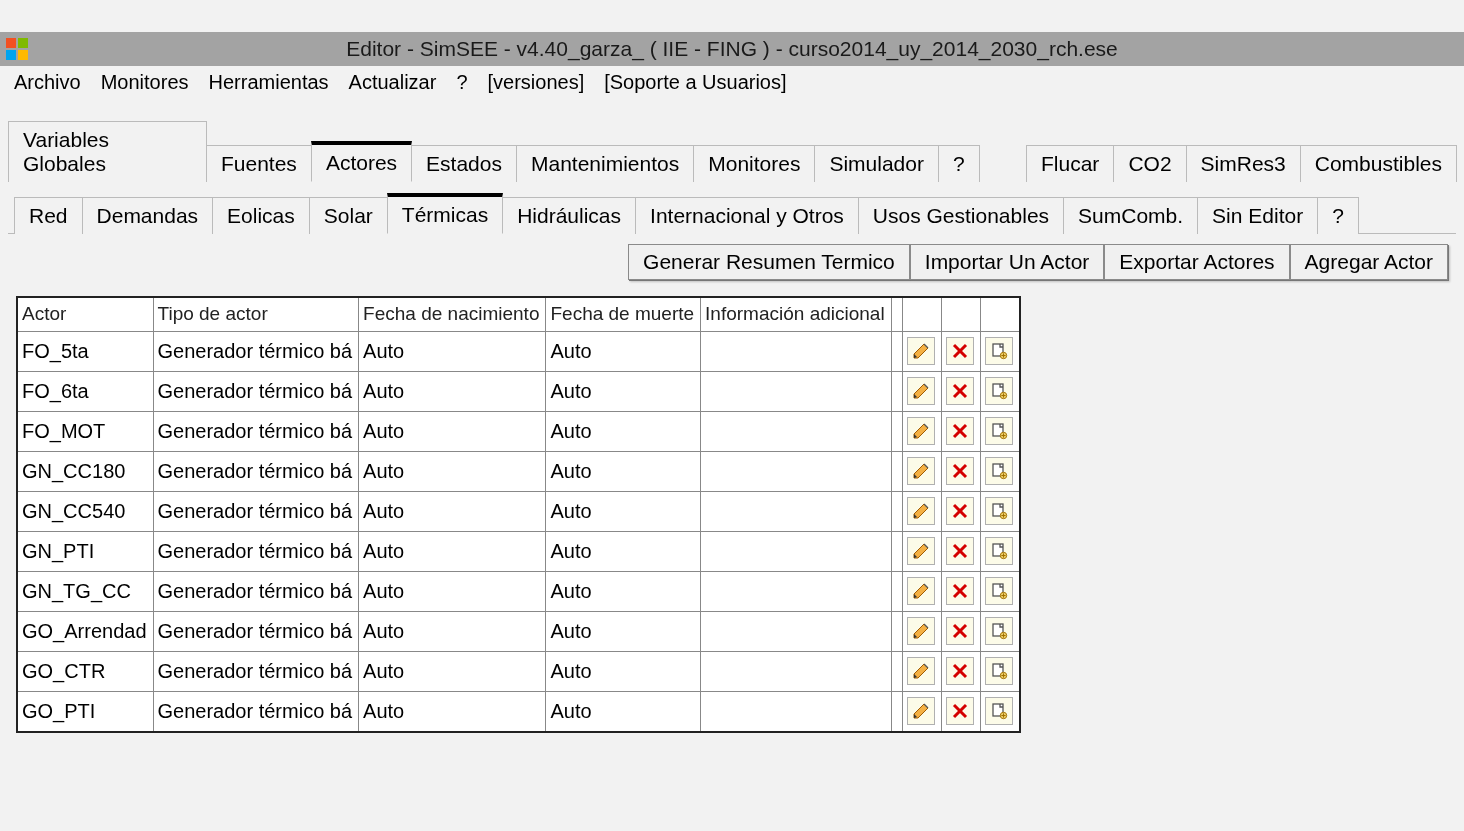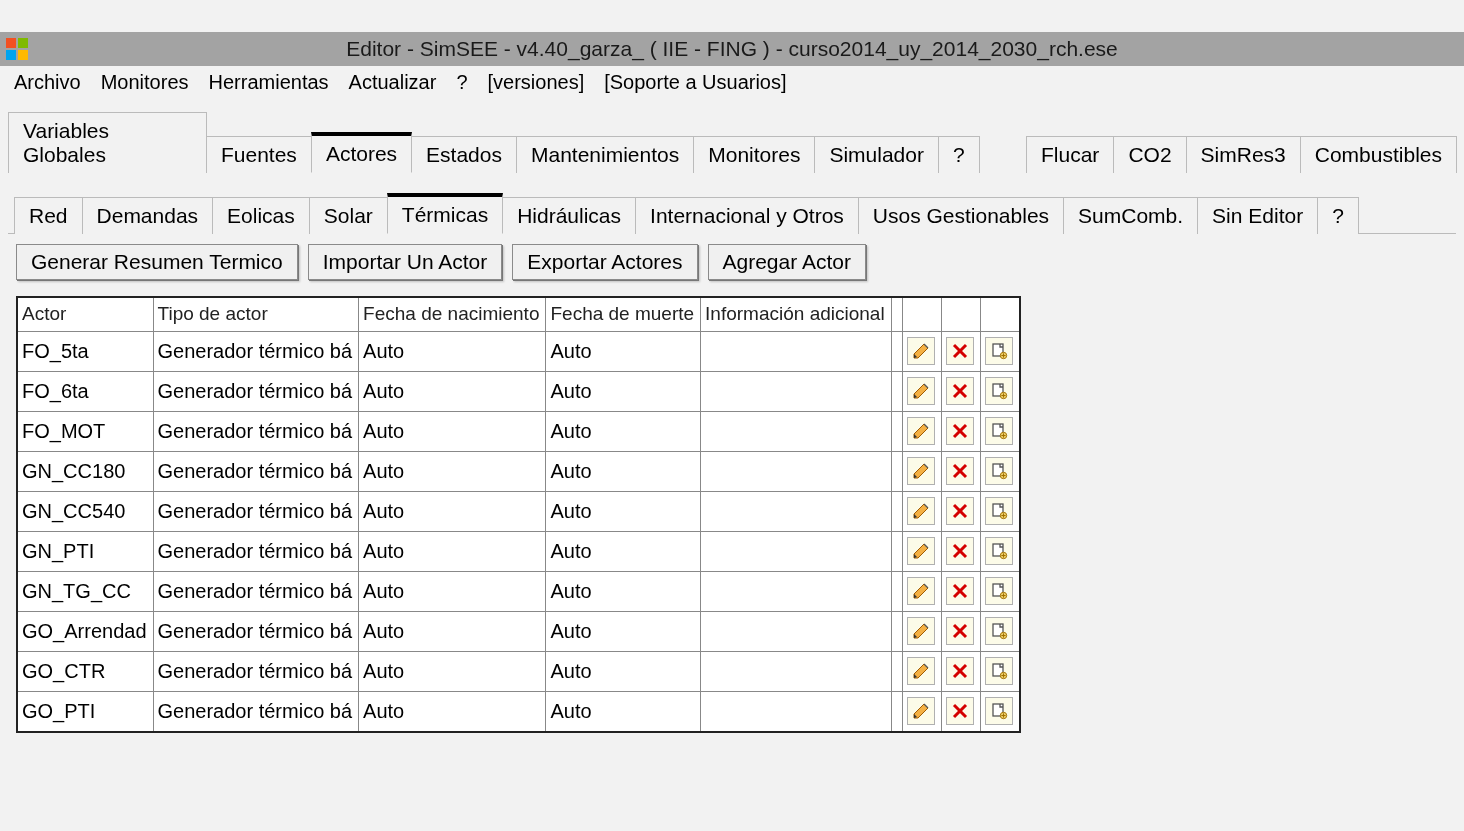--- a/index.html
+++ b/index.html
@@ -74,33 +74,33 @@
     border-top: 4px solid #000000;
     border-bottom: 1px solid #f2f2f2;
     font-weight: normal;
   }
   .tab.spacer {
     border: none;
     background: transparent;
     width: 50px;
     padding: 0;
   }
-  .tabrow1 { margin-top: 9px; }
-  .tabrow2 { margin-top: 20px; padding-left: 14px; }
+  .tabrow1 { margin-top: 18px; }
+  .tabrow2 { margin-top: 11px; padding-left: 14px; }
   .content-panel {
     background: #f2f2f2;
     margin: 0 8px;
     border-top: 1px solid #bbb;
     padding: 10px 8px;
     height: calc(100vh - 160px);
   }
   .btnrow {
     display: flex;
-    gap: 10px;
     margin-bottom: 16px;
+    justify-content: flex-end;
   }
   .btn {
     font-size: 21px;
     padding: 5px 14px;
     background: #f0f0f0;
     border: 1px solid #8a8a8a;
     box-shadow: 1px 1px 0 #777, 2px 2px 2px rgba(0,0,0,0.2);
     cursor: default;
   }
   table.data {

